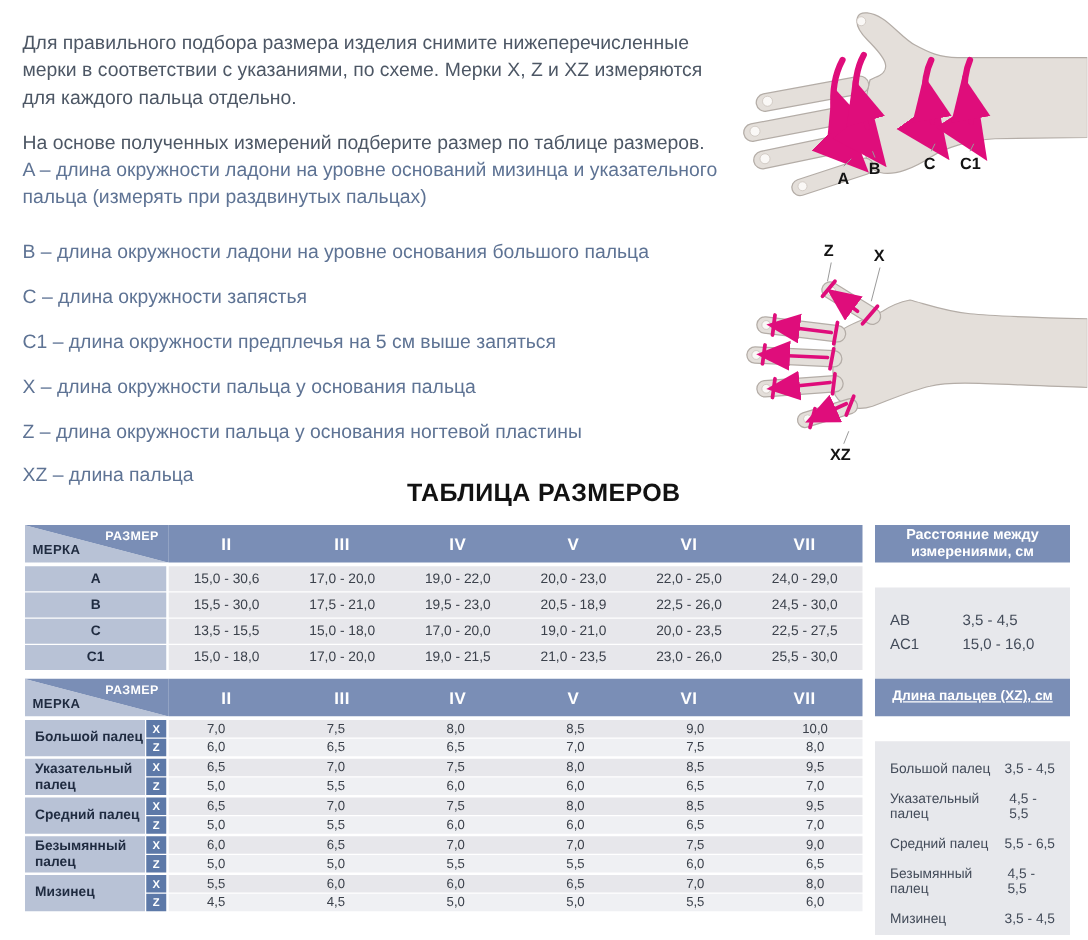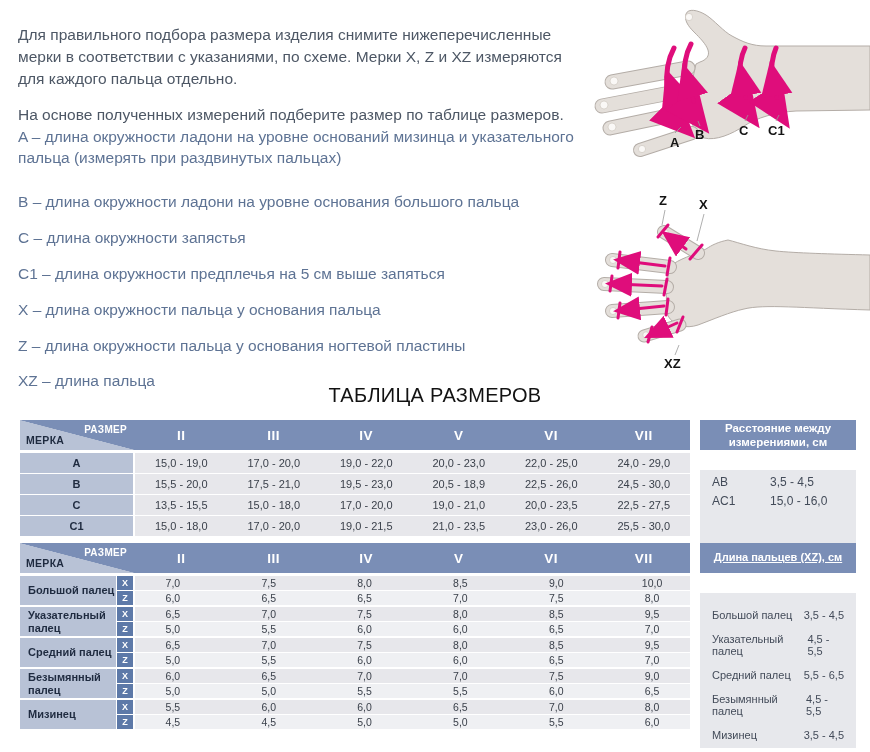--- a/index.html
+++ b/index.html
@@ -11,21 +11,21 @@
   html,body{margin:0;padding:0;}
   body{width:870px;height:752px;position:relative;background:#fff;overflow:hidden;
        font-family:"Liberation Sans",sans-serif;}
   .abs{position:absolute;}
   .intro{left:18px;width:572px;font-size:15.5px;line-height:1.42;color:var(--introText);}
   .intro.p1{top:8px;}
   .intro.p2{top:88px;}
   .legend-item{position:absolute;left:18px;width:572px;font-size:15.5px;line-height:1.35;color:var(--legendText);}
   .li-0{top:127px;}.li-1{top:192px;}.li-2{top:228px;}.li-3{top:264px;}
   .li-4{top:300px;}.li-5{top:336px;}.li-6{top:371px;}
-  .page-title{top:384px;left:0;width:870px;text-align:center;font-size:20px;font-weight:normal;
+  .page-title{top:384px;left:0;width:870px;text-align:center;font-size:20px;font-weight:bold;
       color:#121212;letter-spacing:0.3px;}
   
   .size-table{left:20px;top:420px;width:670px;}
   .finger-table{left:20px;top:543px;width:670px;}
   .t-header{display:flex;height:30px;margin-bottom:3px;}
   .t-corner{width:115px;position:relative;flex:none;
       background:linear-gradient(to top right,var(--labelBlue) 49.6%,var(--headerBlue) 50.4%);}
   .t-corner .c-top{position:absolute;top:4px;right:8px;color:#fff;font-size:10px;font-weight:bold;letter-spacing:.3px;}
   .t-corner .c-bottom{position:absolute;bottom:4px;left:6px;color:var(--navy);font-size:10.5px;font-weight:bold;letter-spacing:.3px;}
   .t-cols{flex:1;display:flex;background:var(--headerBlue);justify-content:space-between;}
@@ -52,21 +52,21 @@
   .fb-row.rz{background:var(--rowGrayLight);}
   .fb-row .t-cell{font-size:10.5px;line-height:14px;}
   
   .side-panel{left:700px;width:156px;}
   .dist-panel{top:420px;}
   .len-panel{top:543px;}
   .sp-header{height:30px;background:var(--headerBlue);color:#fff;font-weight:bold;
       text-align:center;display:flex;flex-direction:column;justify-content:center;
       line-height:1.25;margin-bottom:20px;font-size:11.5px;}
   .len-panel .sp-header{font-size:11px;text-decoration:underline;}
-  .dist-panel .sp-body{height:84px;background:var(--panelGray);padding:3px 0 0 12px;box-sizing:border-box;}
+  .dist-panel .sp-body{height:84px;background:var(--panelGray);padding:17px 0 0 12px;box-sizing:border-box;}
   .dp-row{display:flex;font-size:12px;color:#434b59;line-height:19px;}
   .dp-row .lbl{width:58px;}
   .len-panel .sp-body{height:155px;background:var(--panelGray);padding:16px 12px 0 12px;box-sizing:border-box;}
   .lp-row{display:flex;justify-content:space-between;font-size:11px;color:#434b59;margin-bottom:12px;}
   
   .hand-svg{position:absolute;left:580px;}
   .hand-svg.top{top:0;}
   .hand-svg.bottom{top:183px;}
   svg text.dlabel{font-family:"Liberation Sans",sans-serif;font-size:13px;font-weight:bold;fill:#141414;}
 </style>
@@ -196,32 +196,32 @@
       <div class="t-col">III</div>
       <div class="t-col">IV</div>
       <div class="t-col">V</div>
       <div class="t-col">VI</div>
       <div class="t-col">VII</div>
     </div>
   </div>
   <div class="st-row">
     <div class="st-label">A</div>
     <div class="st-values">
-      <div class="t-cell">15,0 - 19,0</div>
+      <div class="t-cell">15,0 - 30,6</div>
       <div class="t-cell">17,0 - 20,0</div>
       <div class="t-cell">19,0 - 22,0</div>
       <div class="t-cell">20,0 - 23,0</div>
       <div class="t-cell">22,0 - 25,0</div>
       <div class="t-cell">24,0 - 29,0</div>
     </div>
   </div>
   <div class="st-row">
     <div class="st-label">B</div>
     <div class="st-values">
-      <div class="t-cell">15,5 - 20,0</div>
+      <div class="t-cell">15,5 - 30,0</div>
       <div class="t-cell">17,5 - 21,0</div>
       <div class="t-cell">19,5 - 23,0</div>
       <div class="t-cell">20,5 - 18,9</div>
       <div class="t-cell">22,5 - 26,0</div>
       <div class="t-cell">24,5 - 30,0</div>
     </div>
   </div>
   <div class="st-row">
     <div class="st-label">C</div>
     <div class="st-values">

